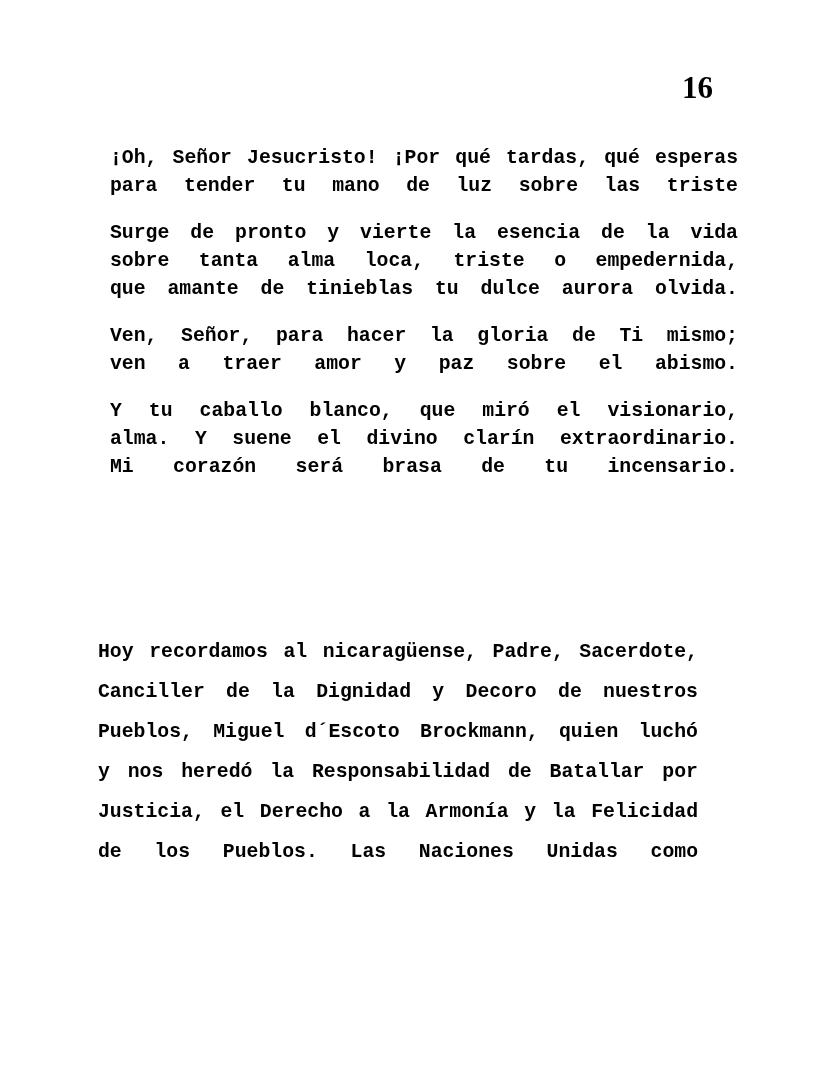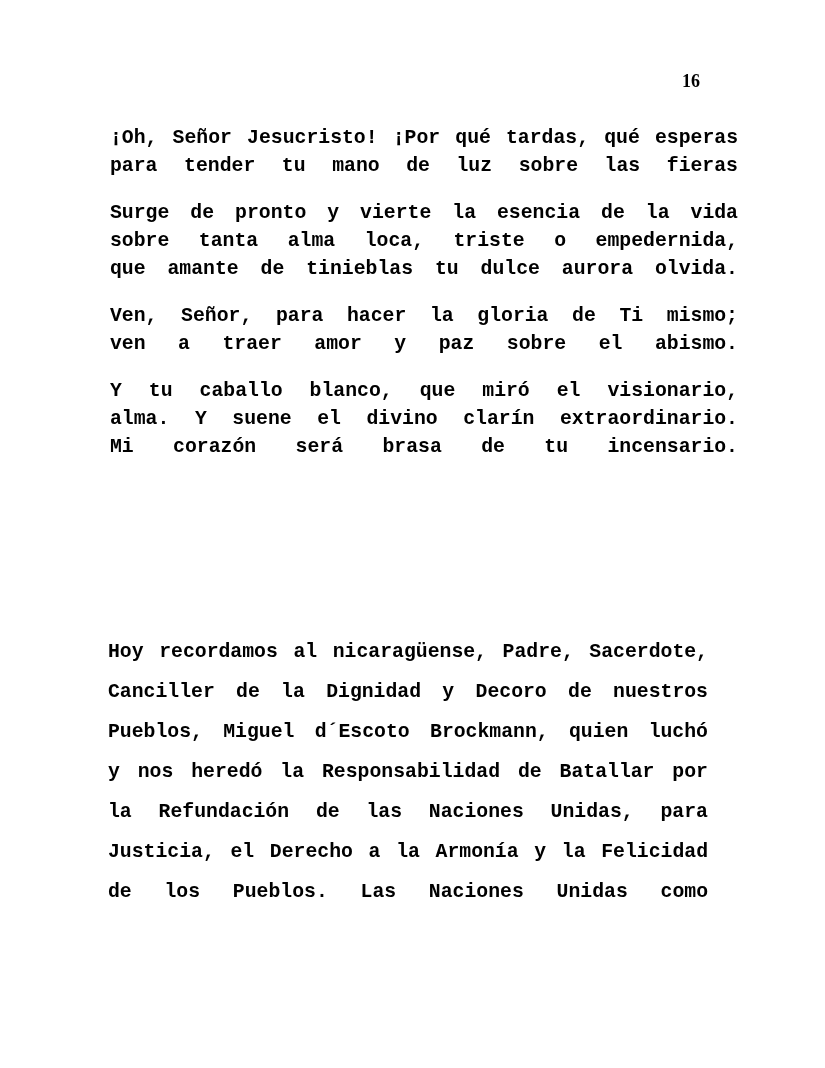--- a/index.html
+++ b/index.html
@@ -14,28 +14,28 @@
     background: #ffffff;
     color: #000000;
     overflow: hidden;
   }
   .page-number {
     position: absolute;
     top: 72px;
     left: 682px;
     font-family: "Liberation Serif", serif;
     font-weight: 700;
-    font-size: 18px;
+    font-size: 31px;
     line-height: 1;
     color: #000000;
   }
   .poem {
     position: absolute;
     left: 110px;
-    top: 124px;
+    top: 144px;
     width: 628px;
     font-family: "Liberation Mono", monospace;
     font-weight: 700;
     font-size: 19.8px;
     line-height: 28px;
     color: #000000;
   }
   .stanza {
     margin: 0 0 19px 0;
   }
@@ -43,42 +43,42 @@
     text-align: justify;
     text-align-last: justify;
     -moz-text-align-last: justify;
   }
   .author-line {
     letter-spacing: 2.2px;
     text-align: left;
   }
   .body-paragraph {
     position: absolute;
-    left: 108px;
+    left: 98px;
     top: 632px;
     width: 600px;
     font-family: "Liberation Mono", monospace;
     font-weight: 700;
     font-size: 19.8px;
     line-height: 40px;
     color: #000000;
   }
 </style>
 </head>
 <body>
 
 <div class="page">
 
   <div class="page-number">16</div>
 
   <div class="poem">
 
     <div class="stanza">
       <div class="jline">¡Oh, Señor Jesucristo! ¡Por qué tardas, qué esperas</div>
-      <div class="jline">para tender tu mano de luz sobre las fieras</div>
+      <div class="jline">para tender tu mano de luz sobre las triste</div>
     </div>
 
     <div class="stanza">
       <div class="jline">Surge de pronto y vierte la esencia de la vida</div>
       <div class="jline">sobre tanta alma loca, triste o empedernida,</div>
       <div class="jline">que amante de tinieblas tu dulce aurora olvida.</div>
     </div>
 
     <div class="stanza">
       <div class="jline">Ven, Señor, para hacer la gloria de Ti mismo;</div>
@@ -92,18 +92,17 @@
     </div>
 
 
   </div>
 
   <div class="body-paragraph">
     <div class="jline">Hoy recordamos al nicaragüense, Padre, Sacerdote,</div>
     <div class="jline">Canciller de la Dignidad y Decoro de nuestros</div>
     <div class="jline">Pueblos, Miguel d´Escoto Brockmann, quien luchó</div>
     <div class="jline">y nos heredó la Responsabilidad de Batallar por</div>
-    <div class="jline">la Refundación de las Naciones Unidas, para</div>
     <div class="jline">Justicia, el Derecho a la Armonía y la Felicidad</div>
     <div class="jline">de los Pueblos. Las Naciones Unidas como</div>
   </div>
 
 </div>
 
 </body></html>

